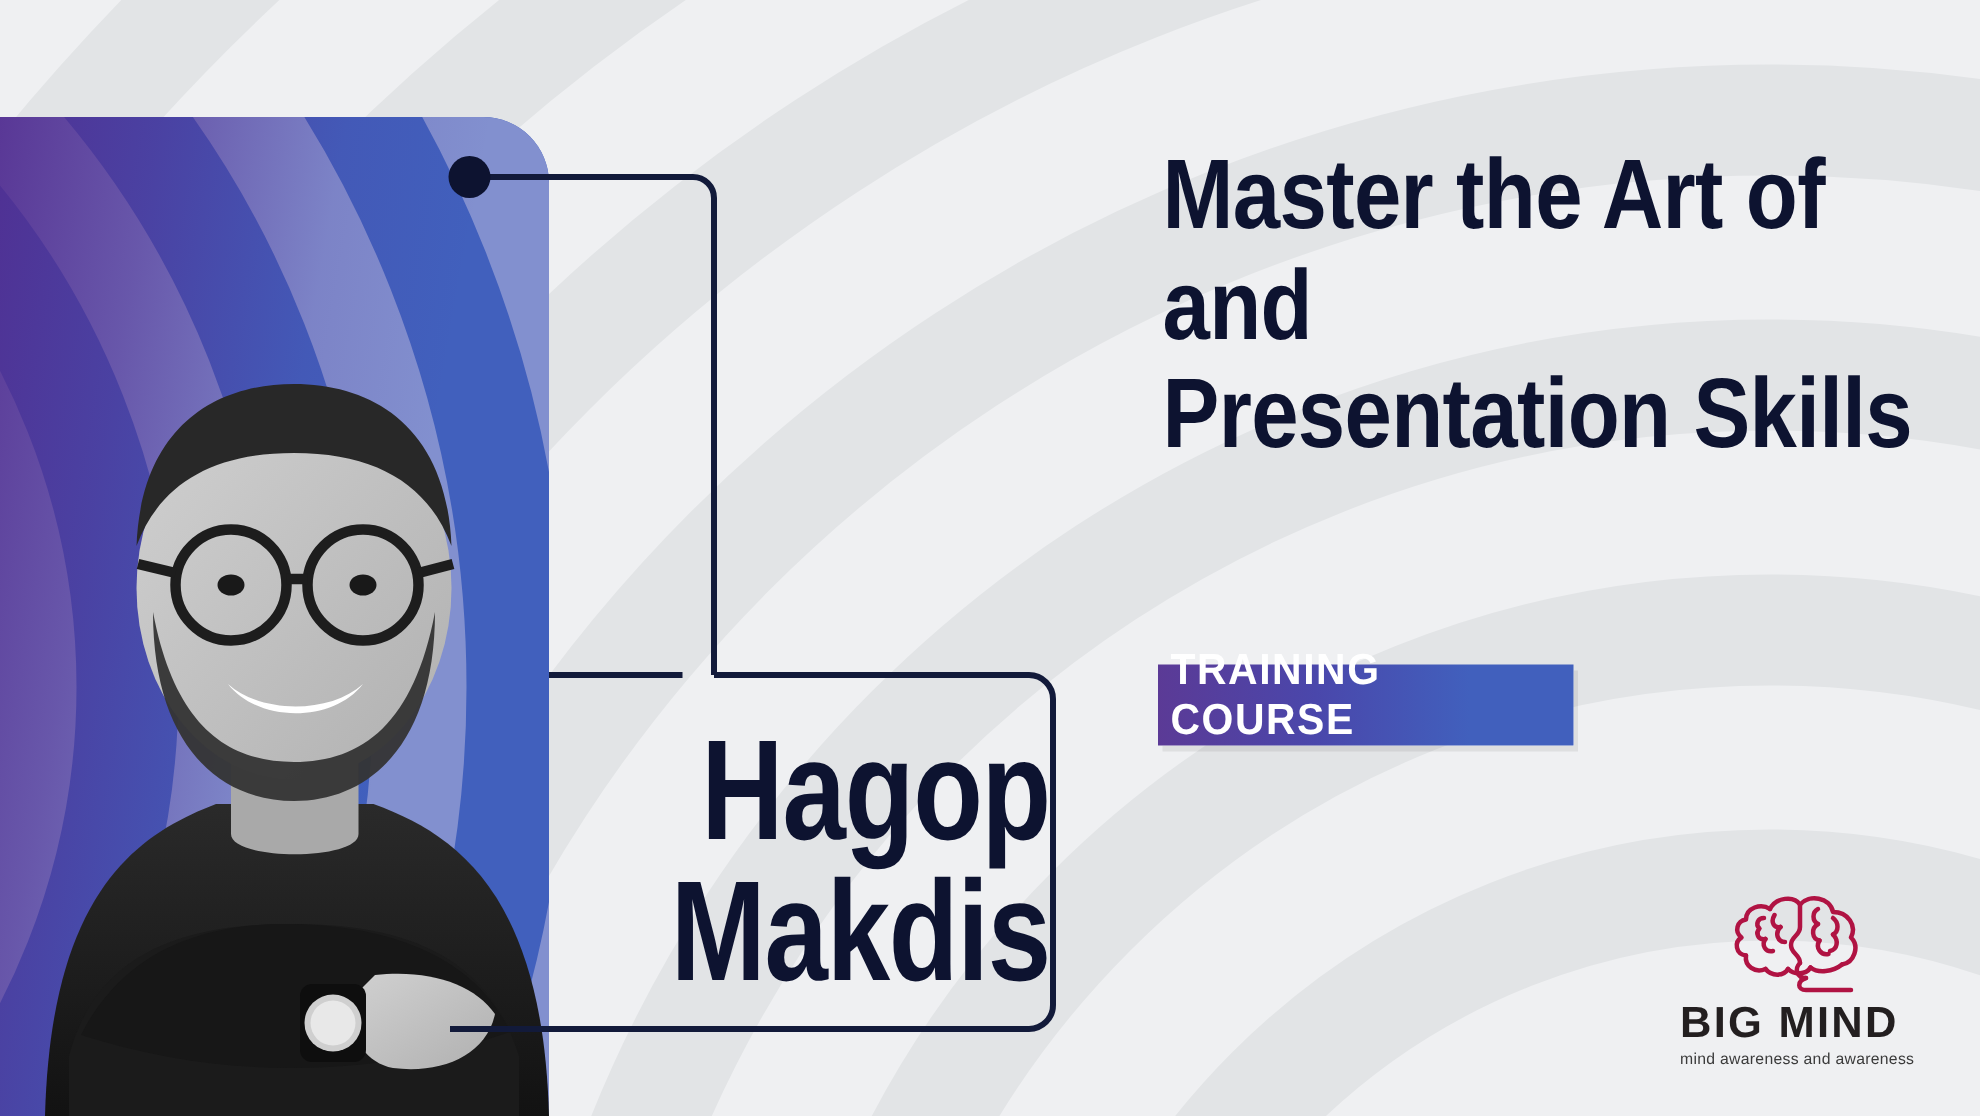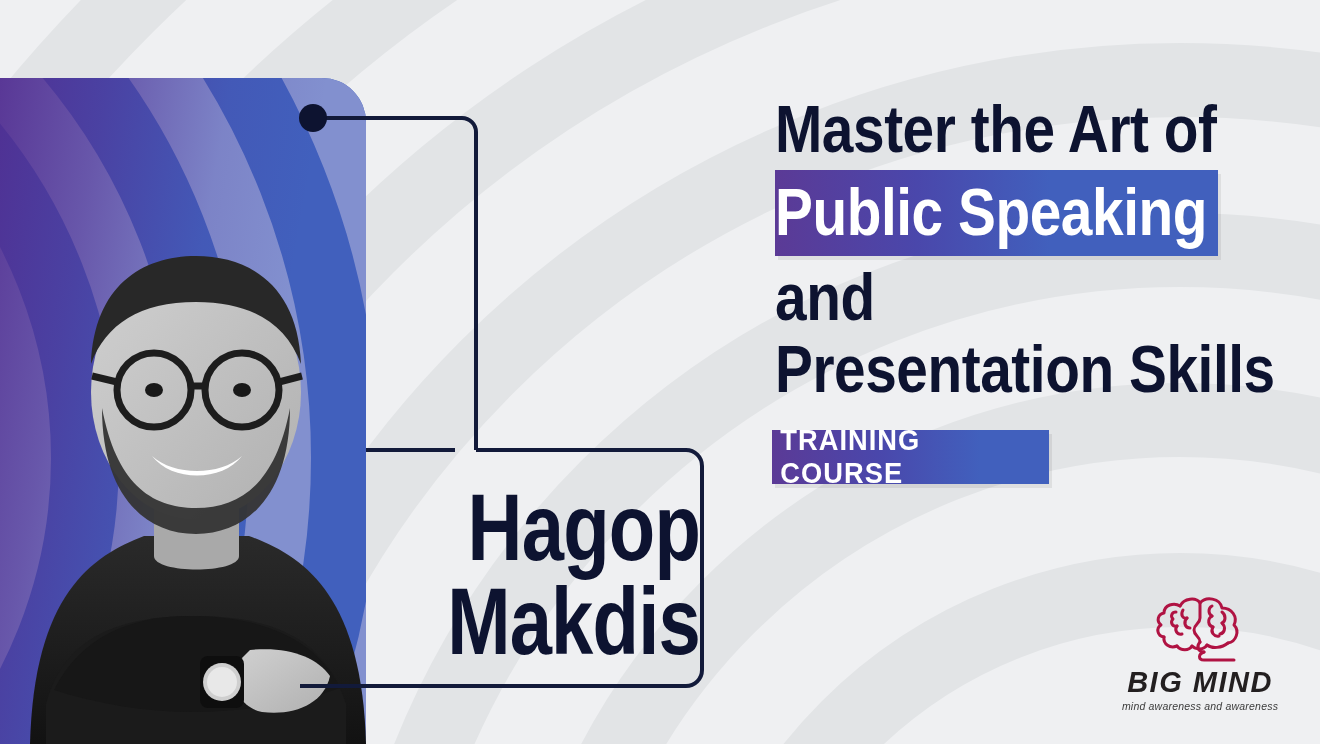--- a/index.html
+++ b/index.html
@@ -77,33 +77,33 @@
   }
   .hl-highlight .inner{
     display:block;color:#ffffff;font-size:66px;font-weight:700;
     letter-spacing:-0.5px;
     transform:scaleX(0.86);transform-origin:0 50%;
     padding-left:0px;white-space:nowrap;
   }
 
   
   .badge{
-    position:absolute;left:772px;top:430px;
+    position:absolute;left:772px;top:443px;
     width:277px;height:54px;
     background:linear-gradient(90deg,#5b3a96 0%,#4a47ab 38%,#4160bd 75%,#4160bd 100%);
     box-shadow:3px 4px 0 rgba(0,0,0,0.07);
-    display:flex;align-items:center;justify-content:center;
+    display:flex;align-items:flex-end;justify-content:center;
   }
   .badge span{
     color:#ffffff;font-weight:700;font-size:29px;letter-spacing:1.1px;
     transform:scaleX(0.94);
   }
 
   
-  .logo{position:absolute;left:1120px;top:588px;width:160px;text-align:center;font-style:italic;}
+  .logo{position:absolute;left:1120px;top:588px;width:160px;}
   .logo-mark{width:100px;height:78px;margin:0 auto;display:block;}
   .logo-name{
     margin-top:2px;color:#231f20;font-weight:700;font-size:29px;
     letter-spacing:1.5px;line-height:1;
   }
   .logo-tag{
     margin-top:4px;color:#3b3b3b;font-size:10.5px;letter-spacing:0.2px;
     line-height:1;
   }
 </style>
@@ -200,23 +200,20 @@
 
       <path d="M366 450 L455 450"></path>
     </g>
     <circle cx="313" cy="118" r="14" fill="#0d1330"></circle>
   </svg>
 
   <div class="speaker-name">Hagop Makdis</div>
 
   <div class="headline">
     <span class="hl-line l1">Master the Art of</span>
-    <span class="hl-highlight">
-      <span class="inner">Public Speaking</span>
-    </span>
     <span class="hl-line l3">and</span>
     <span class="hl-line l4">Presentation Skills</span>
   </div>
 
   <div class="badge">
     <span>TRAINING COURSE</span>
   </div>
 
   <div class="logo">
     <svg class="logo-mark" viewBox="0 0 100 78" aria-hidden="true">

